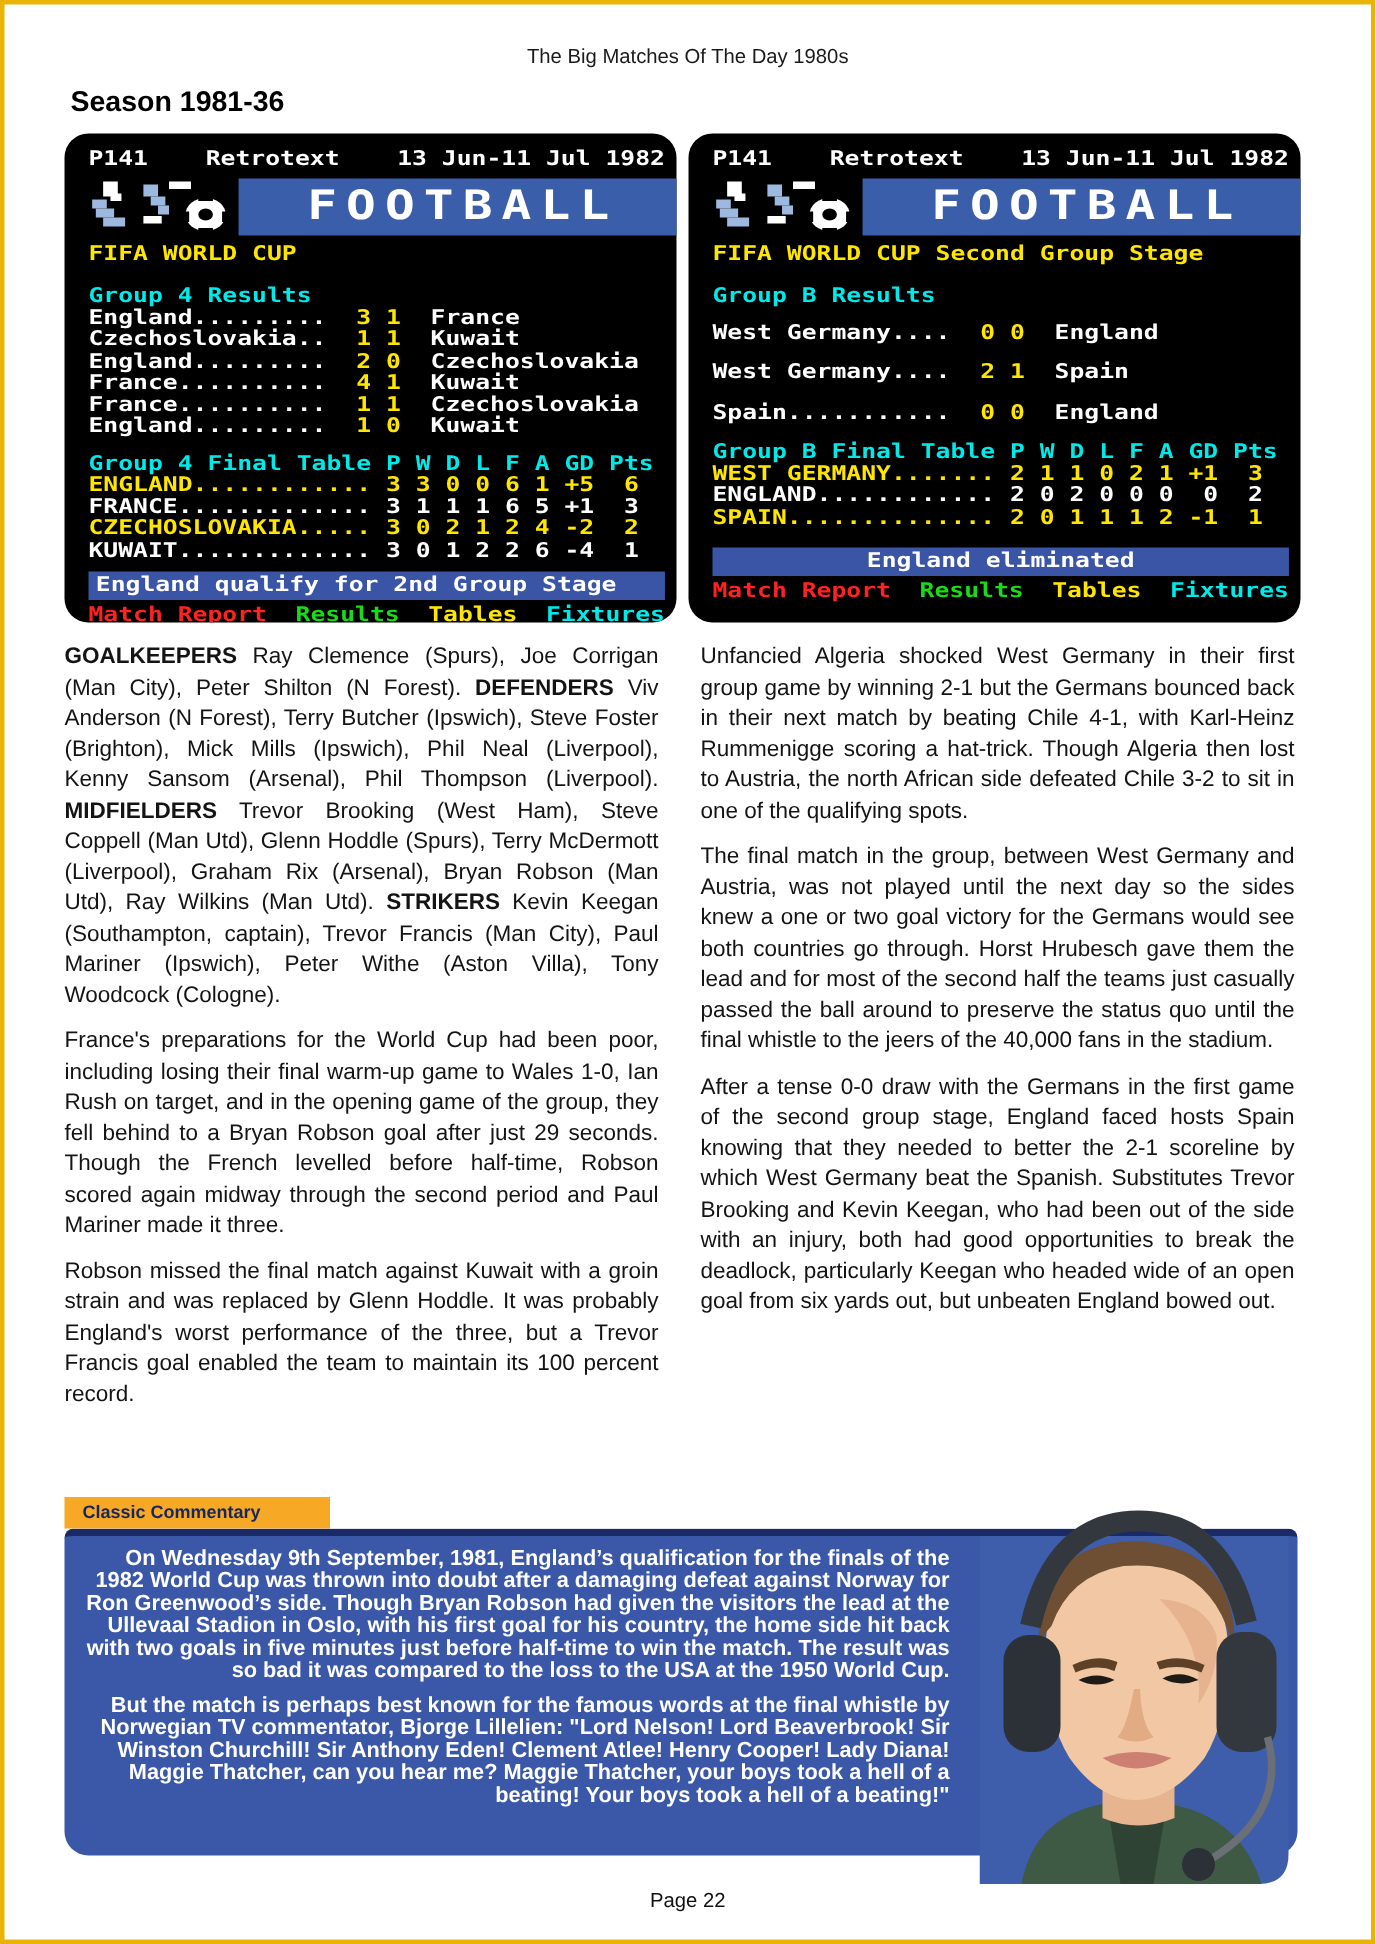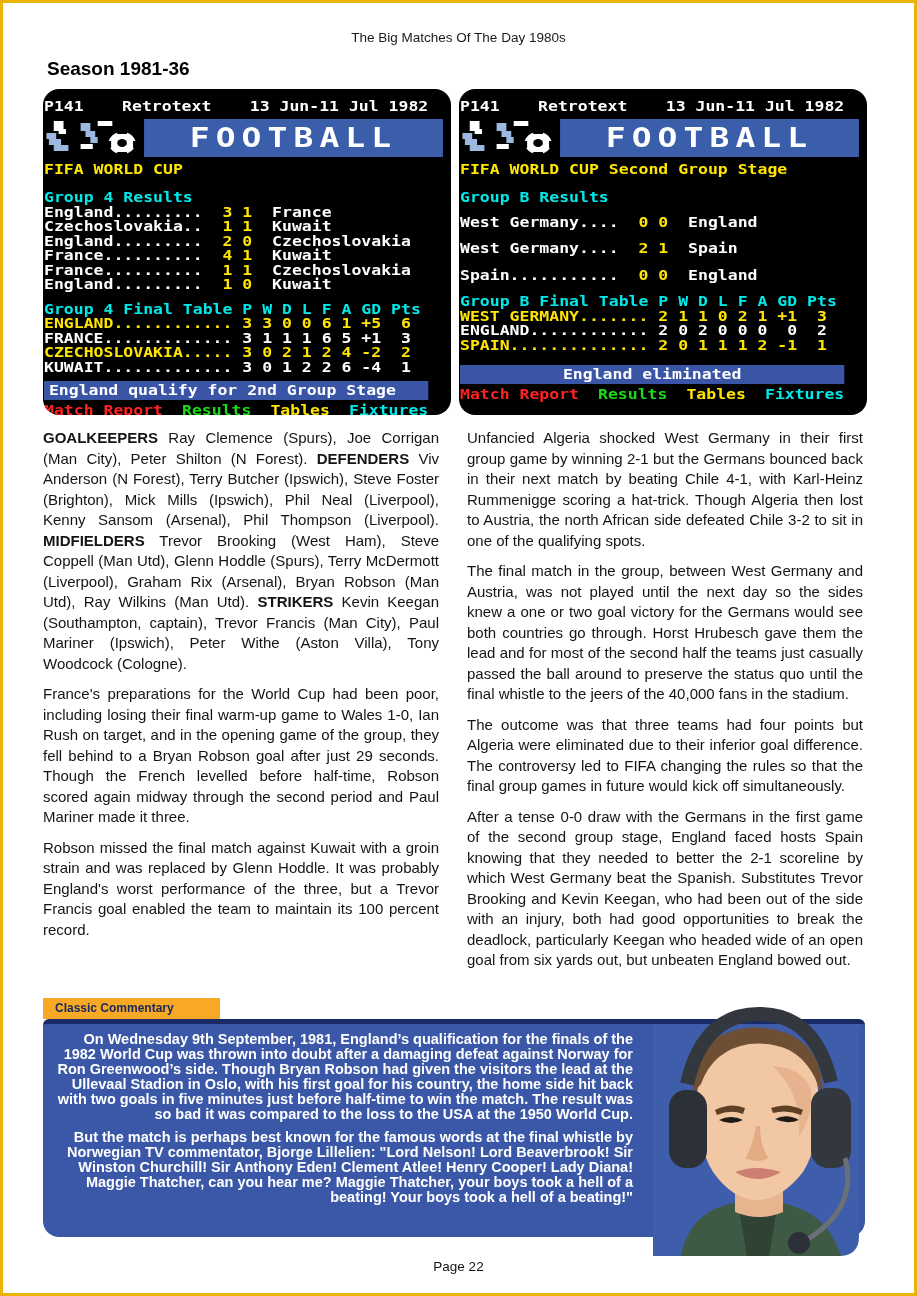--- a/index.html
+++ b/index.html
@@ -3,21 +3,21 @@
 <meta charset="utf-8">
 <style>
   html,body{margin:0;padding:0;background:#fff;}
   .page{position:relative;width:917px;height:1296px;background:#fff;overflow:hidden;
         font-family:"Liberation Sans",sans-serif;color:#111;box-sizing:border-box;border:3px solid #eab308;}
   .top-title{padding-top:27px;text-align:center;font-size:13.5px;color:#1a1a1a;}
   .season{margin:13px 0 9px 44px;font-size:19px;font-weight:bold;color:#000;}
 
   
   .panels{display:flex;gap:8px;margin:0 44px 0 40px;}
-  .panel{background:#000;border-radius:16px;width:408px;height:326px;padding:10px 1px;
+  .panel{background:#000;border-radius:16px;width:408px;height:326px;padding:10px 16px;
          box-sizing:border-box;color:#fff;overflow:hidden;}
   .tt-scale{width:315px;transform:scaleX(1.22);transform-origin:0 0;}
   .tt{font-family:"DejaVu Sans Mono",monospace;font-weight:bold;font-size:13.5px;line-height:14.5px;}
   .tt-line{white-space:pre;}
   .tt-head{display:flex;justify-content:space-between;color:#fff;}
   .logo-row{display:flex;align-items:center;height:42px;margin:3px 0 2px;}
   .logo{width:82px;flex:none;height:42px;}
   .banner{flex:1;height:38px;background:#3a5ea9;color:#fff;display:flex;align-items:center;
           justify-content:center;font-family:"DejaVu Sans Mono",monospace;font-weight:bold;
           font-size:27px;letter-spacing:5px;margin-right:-12px;}
@@ -182,21 +182,20 @@
 
   <div class="cols">
     <div class="col">
         <p><span class="b">GOALKEEPERS</span><span> Ray Clemence (Spurs), Joe Corrigan (Man City), Peter Shilton (N Forest). </span><span class="b">DEFENDERS</span><span> Viv Anderson (N Forest), Terry Butcher (Ipswich), Steve Foster (Brighton), Mick Mills (Ipswich), Phil Neal (Liverpool), Kenny Sansom (Arsenal), Phil Thompson (Liverpool). </span><span class="b">MIDFIELDERS</span><span> Trevor Brooking (West Ham), Steve Coppell (Man Utd), Glenn Hoddle (Spurs), Terry McDermott (Liverpool), Graham Rix (Arsenal), Bryan Robson (Man Utd), Ray Wilkins (Man Utd). </span><span class="b">STRIKERS</span><span> Kevin Keegan (Southampton, captain), Trevor Francis (Man City), Paul Mariner (Ipswich), Peter Withe (Aston Villa), Tony Woodcock (Cologne).</span></p>
         <p><span>France's preparations for the World Cup had been poor, including losing their final warm-up game to Wales 1-0, Ian Rush on target, and in the opening game of the group, they fell behind to a Bryan Robson goal after just 29 seconds. Though the French levelled before half-time, Robson scored again midway through the second period and Paul Mariner made it three.</span></p>
         <p><span>Robson missed the final match against Kuwait with a groin strain and was replaced by Glenn Hoddle. It was probably England's worst performance of the three, but a Trevor Francis goal enabled the team to maintain its 100 percent record.</span></p>
       </div>
     <div class="col">
         <p><span>Unfancied Algeria shocked West Germany in their first group game by winning 2-1 but the Germans bounced back in their next match by beating Chile 4-1, with Karl-Heinz Rummenigge scoring a hat-trick. Though Algeria then lost to Austria, the north African side defeated Chile 3-2 to sit in one of the qualifying spots.</span></p>
         <p><span>The final match in the group, between West Germany and Austria, was not played until the next day so the sides knew a one or two goal victory for the Germans would see both countries go through. Horst Hrubesch gave them the lead and for most of the second half the teams just casually passed the ball around to preserve the status quo until the final whistle to the jeers of the 40,000 fans in the stadium.</span></p>
-        <p><span>The outcome was that three teams had four points but Algeria were eliminated due to their inferior goal difference. The controversy led to FIFA changing the rules so that the final group games in future would kick off simultaneously.</span></p>
         <p><span>After a tense 0-0 draw with the Germans in the first game of the second group stage, England faced hosts Spain knowing that they needed to better the 2-1 scoreline by which West Germany beat the Spanish. Substitutes Trevor Brooking and Kevin Keegan, who had been out of the side with an injury, both had good opportunities to break the deadlock, particularly Keegan who headed wide of an open goal from six yards out, but unbeaten England bowed out.</span></p>
       </div>
   </div>
 
   <div class="commentary">
     <div class="tab">Classic Commentary</div>
     <div class="box">
         <p><span>On Wednesday 9th September, 1981, England’s qualification for the finals of the 1982 World Cup was thrown into doubt after a damaging defeat against Norway for Ron Greenwood’s side. Though Bryan Robson had given the visitors the lead at the Ullevaal Stadion in Oslo, with his first goal for his country, the home side hit back with two goals in five minutes just before half-time to win the match. The result was so bad it was compared to the loss to the USA at the 1950 World Cup.</span></p>
         <p><span>But the match is perhaps best known for the famous words at the final whistle by Norwegian TV commentator, Bjorge Lillelien: "Lord Nelson! Lord Beaverbrook! Sir Winston Churchill! Sir Anthony Eden! Clement Atlee! Henry Cooper! Lady Diana! Maggie Thatcher, can you hear me? Maggie Thatcher, your boys took a hell of a beating! Your boys took a hell of a beating!"</span></p>
       </div>

